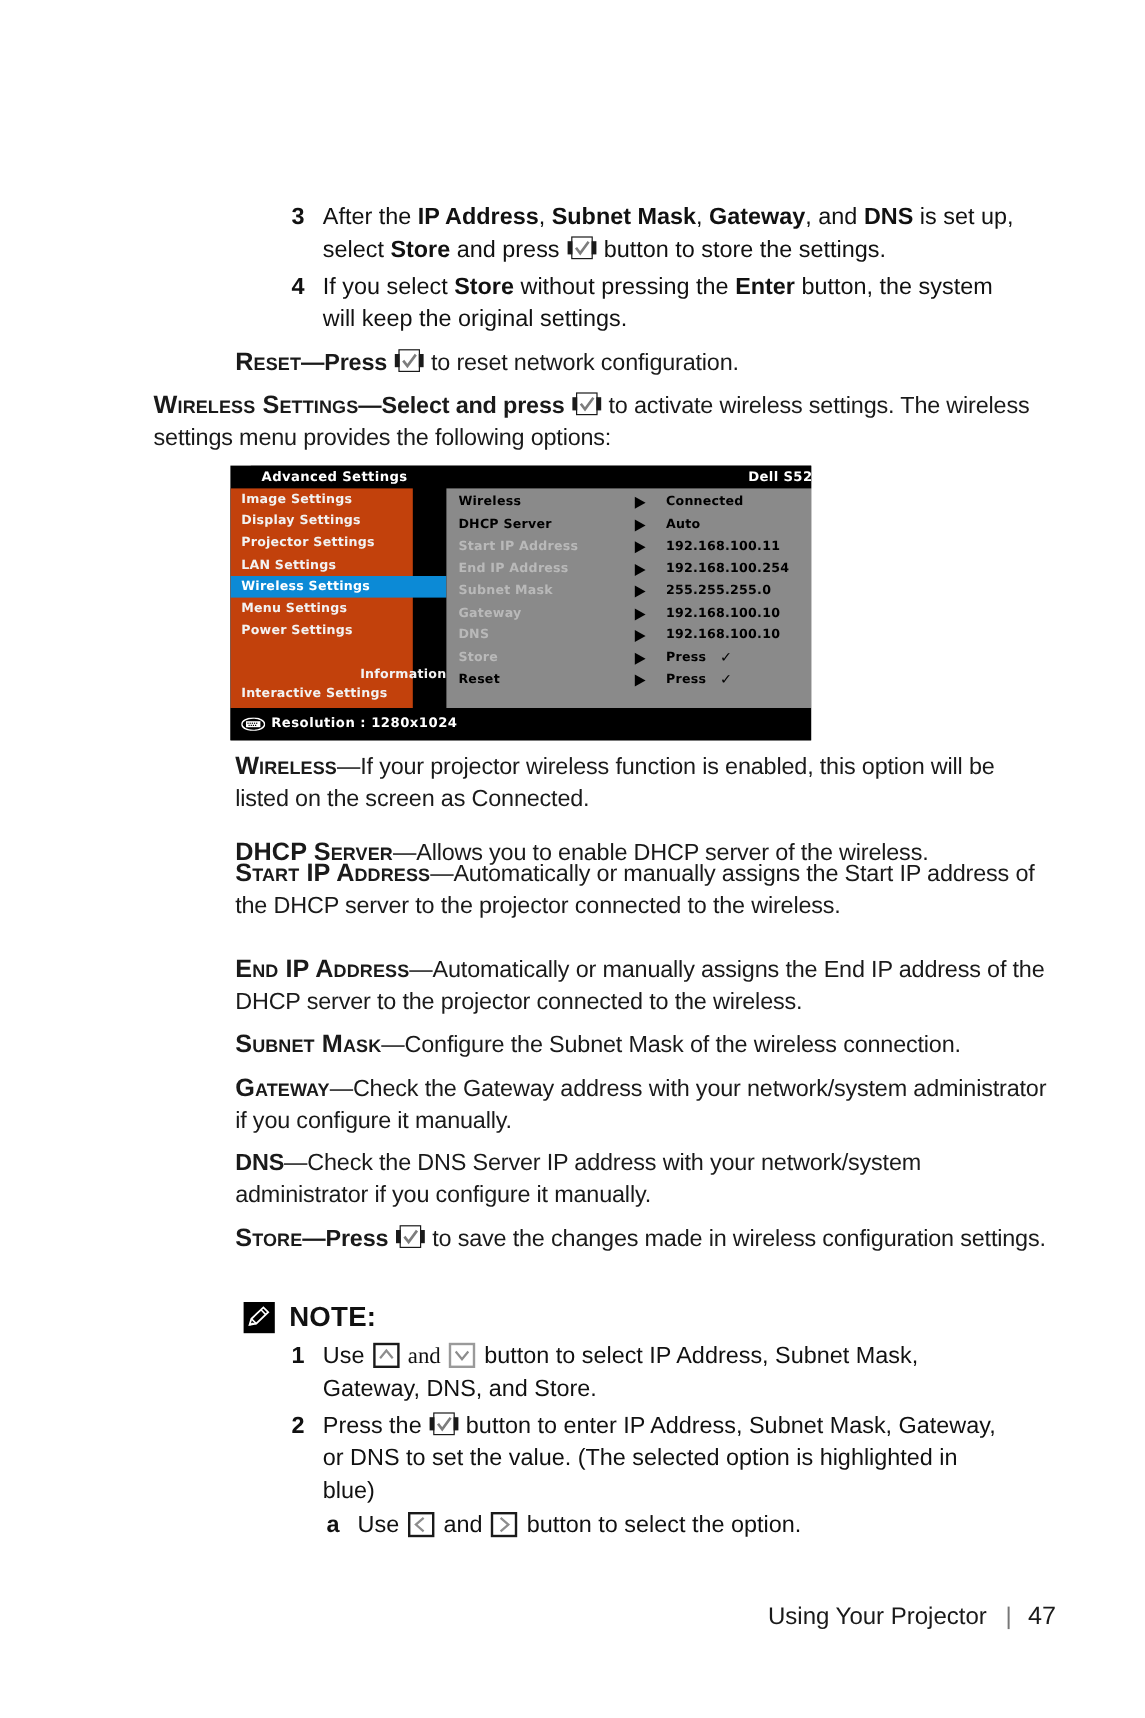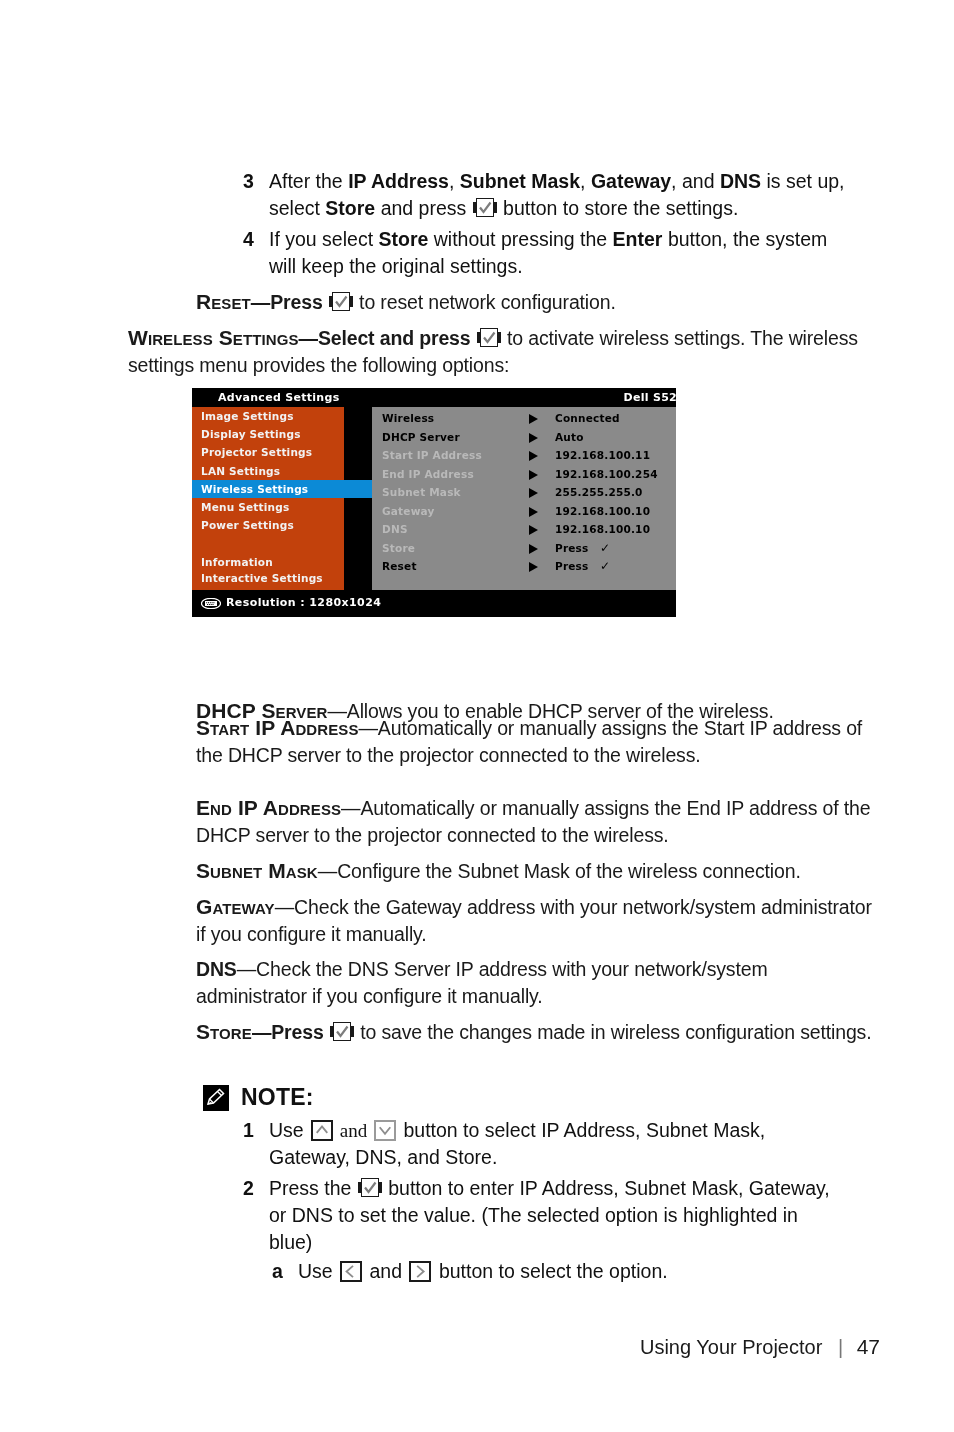--- a/index.html
+++ b/index.html
@@ -287,21 +287,21 @@
 
     <div class="osd-left" id="osd-left">
         <div class="osd-menu-item" style="top: 0px;">Image Settings</div>
         <div class="osd-menu-item" style="top: 18.2px;">Display Settings</div>
         <div class="osd-menu-item" style="top: 36.4px;">Projector Settings</div>
         <div class="osd-menu-item" style="top: 54.6px;">LAN Settings</div>
         <div class="osd-menu-item active" style="top: 72.8px;">Wireless Settings</div>
         <div class="osd-menu-item" style="top: 91px;">Menu Settings</div>
         <div class="osd-menu-item" style="top: 109.2px;">Power Settings</div>
         <div class="osd-menu-item" style="top: 127.4px; margin-top: 35px;">Interactive Settings</div>
-        <div class="osd-menu-item" style="top: 145.6px;">Information</div>
+        <div class="osd-menu-item" style="top: 145.6px; text-align: right;">Information</div>
       </div>
     <div class="osd-right" id="osd-right">
         <div class="osd-row" style="top: 2px;">
           <span class="lbl">Wireless</span>
           <span class="tri"></span>
           <span class="val">Connected</span>
         </div>
         <div class="osd-row" style="top: 20.5px;">
           <span class="lbl">DHCP Server</span>
           <span class="tri"></span>
@@ -357,20 +357,21 @@
         <rect x="12.4" y="4.2" width="1" height="1" fill="#000000"></rect>
         <rect x="6.1" y="6" width="1" height="1" fill="#000000"></rect>
         <rect x="7.9" y="6" width="1" height="1" fill="#000000"></rect>
         <rect x="9.7" y="6" width="1" height="1" fill="#000000"></rect>
         <rect x="11.5" y="6" width="1" height="1" fill="#000000"></rect>
       </svg>
       <div class="restxt">Resolution :  1280x1024</div>
     </div>
   </div>
 
+  <div class="para" id="def0" style="left:196px; top:625px; width:680px;"><span class="term">Wireless</span><span>—If your projector wireless function is enabled, this option will be listed on the screen as Connected.</span></div>
   <div class="para" id="def1" style="left:196px; top:697px; width:690px;"><span class="term">DHCP Server</span><span>—Allows you to enable DHCP server of the wireless.</span></div>
   <div class="para" id="def2" style="left:196px; top:714px; width:690px;"><span class="term">Start IP Address</span><span>—Automatically or manually assigns the Start IP address of the DHCP server to the projector connected to the wireless.</span></div>
   <div class="para" id="def3" style="left:196px; top:794px; width:700px;"><span class="term">End IP Address</span><span>—Automatically or manually assigns the End IP address of the DHCP server to the projector connected to the wireless.</span></div>
   <div class="para" id="def4" style="left:196px; top:857px; width:700px;"><span class="term">Subnet Mask</span><span>—Configure the Subnet Mask of the wireless connection.</span></div>
   <div class="para" id="def5" style="left:196px; top:893px; width:680px;"><span class="term">Gateway</span><span>—Check the Gateway address with your network/system administrator if you configure it manually.</span></div>
   <div class="para" id="def6" style="left:196px; top:956px; width:680px;"><span class="term-plain">DNS</span><span>—Check the DNS Server IP address with your network/system administrator if you configure it manually.</span></div>
 
   <div class="para" id="store-para" style="left:196px; top:1018px; width:690px;"><span class="term">Store</span><span class="dash">—Press </span><span class="keyicon"><span class="box"></span><span class="tabL"></span><span class="tabR"></span><svg width="18" height="19" viewBox="0 0 18 19">
           <path d="M4 9.5 L7.5 14 L14.5 4.5" fill="none" stroke="#7d7d7d" stroke-width="2.2"></path>
         </svg></span><span> to save the changes made in wireless configuration settings.</span></div>

